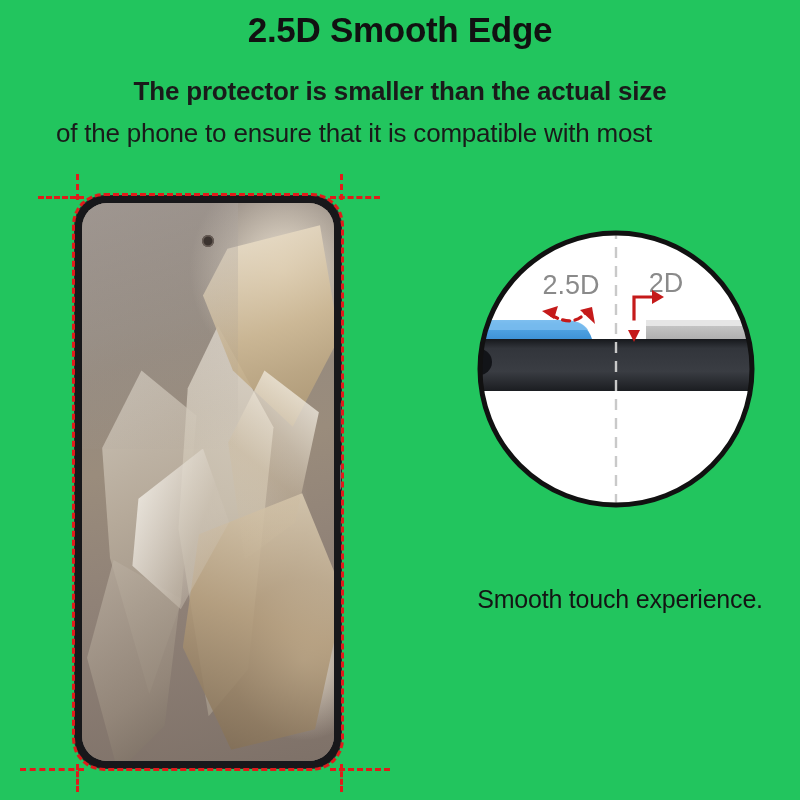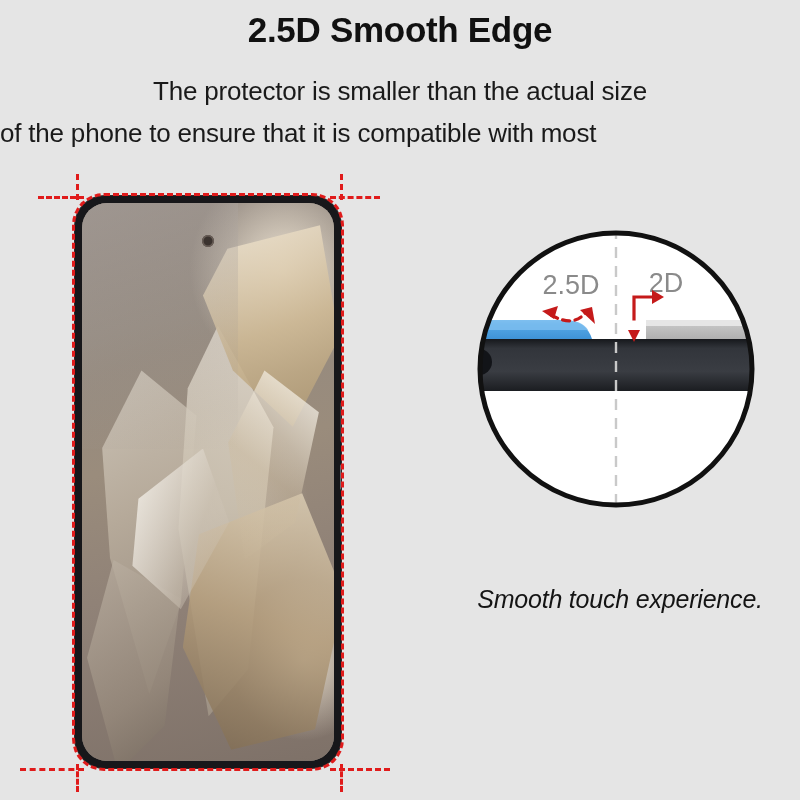--- a/index.html
+++ b/index.html
@@ -1,25 +1,25 @@
 <!DOCTYPE html>
 <html><head>
 <meta charset="utf-8">
 <style>
   html,body{margin:0;padding:0;background:#fff;}
   body{width:800px;height:800px;overflow:hidden;
        font-family:"Liberation Sans","DejaVu Sans",sans-serif;color:#111;}
-  .page{position:relative;width:800px;height:800px;background:#e5e5e5;}
+  .page{position:relative;width:800px;height:800px;background:#22c55e;}
 
   
   .title{position:absolute;top:10px;left:0;width:800px;text-align:center;
          font-size:35px;font-weight:bold;letter-spacing:-0.3px;color:#111;}
   .sub1{position:absolute;top:76px;left:0;width:800px;text-align:center;
-        font-size:26px;font-weight:400;color:#1a1a1a;letter-spacing:-0.2px;}
-  .sub2{position:absolute;top:118px;left:0;width:708px;
+        font-size:26px;font-weight:700;color:#1a1a1a;letter-spacing:-0.2px;}
+  .sub2{position:absolute;top:118px;left:0;width:708px;text-align:center;
         font-size:26px;font-weight:400;color:#1a1a1a;letter-spacing:-0.2px;}
 
   
   .phone-area{position:absolute;left:0;top:160px;width:420px;height:640px;}
 
   .phone{position:absolute;left:75px;top:36px;width:266px;height:572px;
          background:#17171a;border-radius:30px;
          box-shadow:0 0 0 1px #2a2a2d;overflow:hidden;}
   .screen{position:absolute;left:7px;top:7px;right:7px;bottom:7px;
           border-radius:25px;overflow:hidden;background:#8a8078;}
@@ -81,21 +81,21 @@
   .gl-h{height:0;border-top:3px dashed #e01b1b;}
   .gl-v{width:0;border-left:3px dashed #e01b1b;}
 
   
   .diagram{position:absolute;left:470px;top:216px;width:300px;height:310px;}
   .circle-svg{position:absolute;left:0;top:0;}
 
   .cap1{position:absolute;left:440px;top:540px;width:360px;text-align:center;
         font-size:25px;color:#141414;letter-spacing:-0.2px;}
   .cap2{position:absolute;left:440px;top:585px;width:360px;text-align:center;
-        font-size:25px;color:#141414;letter-spacing:-0.2px;font-style:italic;}
+        font-size:25px;color:#141414;letter-spacing:-0.2px;}
 </style>
 </head>
 <body>
 
 <div class="page">
 
   <div class="title">2.5D Smooth Edge</div>
   <div class="sub1">The protector is smaller than the actual size</div>
   <div class="sub2">of the phone to ensure that it is compatible with most</div>
 

